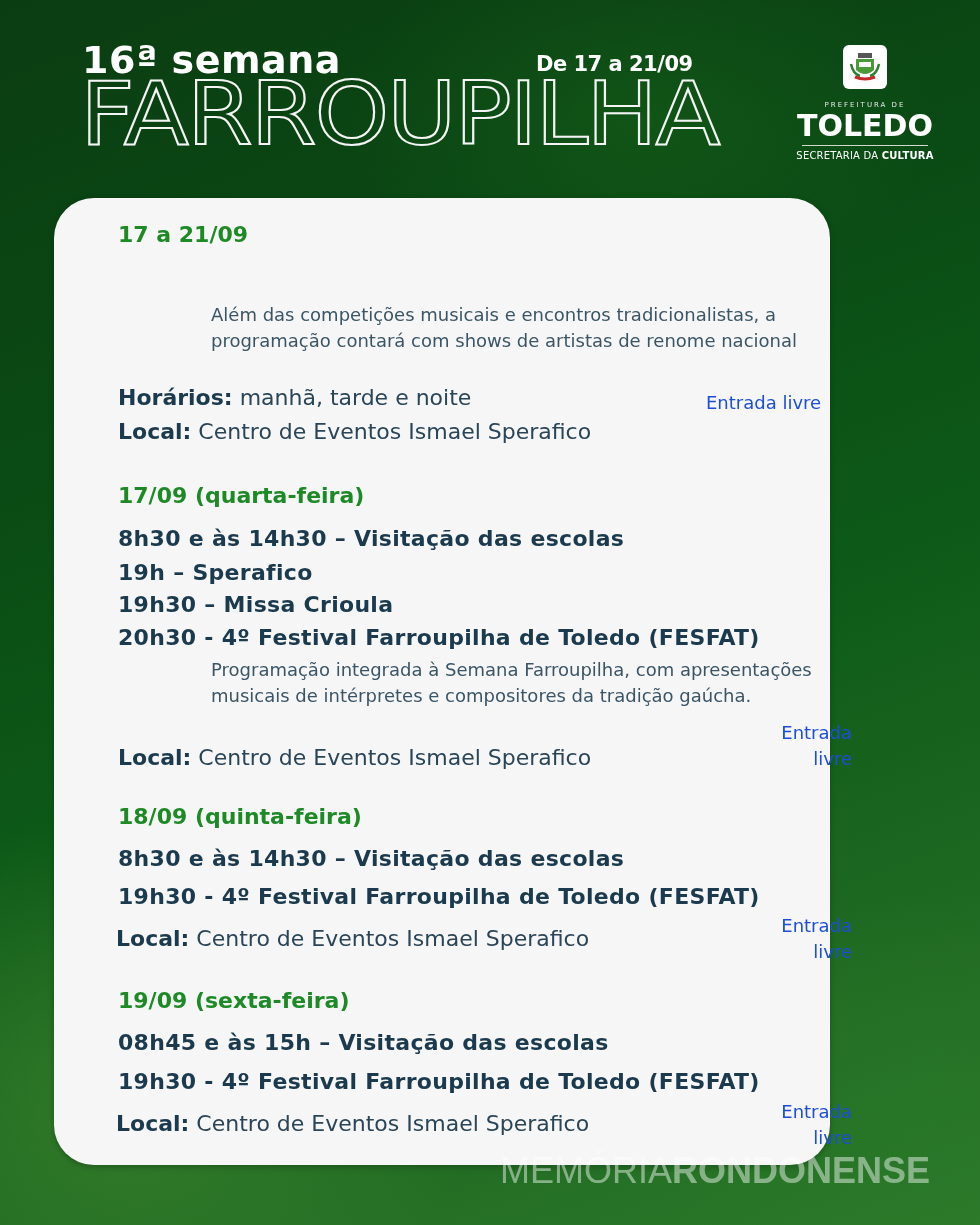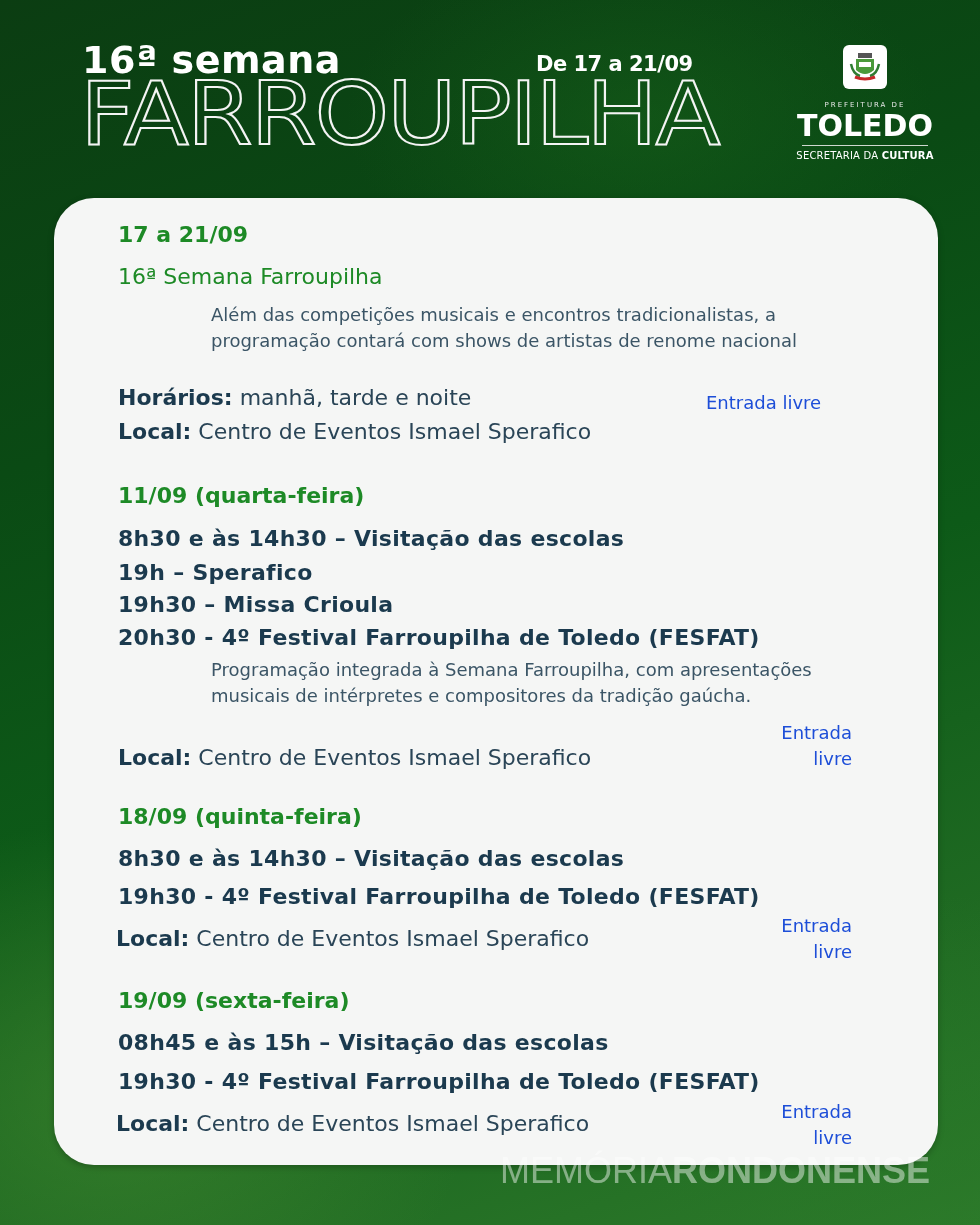--- a/index.html
+++ b/index.html
@@ -35,21 +35,21 @@
   .prefeitura { color:#e8e8e8; font-size:7px; letter-spacing:2px; margin-top:12px; }
   .toledo {
     color:#ffffff; font-family:"DejaVu Sans", sans-serif; font-weight:bold; font-size:30px;
     letter-spacing:0px; line-height:1; margin-top:2px;
   }
   .rule { width:126px; height:1px; background:#cfd8cf; margin:4px auto 4px; }
   .secretaria { color:#ffffff; font-size:10px; letter-spacing:0.2px; }
   .secretaria b { font-weight:bold; }
 
   .card {
-    position:absolute; left:54px; top:198px; width:884px; height:967px;
+    position:absolute; left:54px; top:198px; width:776px; height:967px;
     background:#f5f6f5; border-radius:40px;
     box-shadow:0 2px 6px rgba(0,0,0,0.25);
   }
   .green { color:#1d8a26; }
   .navy { color:#1b3a4e; }
   .abs { position:absolute; white-space:nowrap; }
   .h-date { font-weight:bold; font-size:22px; }
   .h-title { font-size:22px; }
   .desc { font-size:18px; line-height:26px; color:#3b5566; white-space:normal; width:640px; }
   .line-strong { font-size:22px; font-weight:bold; letter-spacing:0.3px; }
@@ -89,33 +89,32 @@
     <div class="secretaria">
       <span>SECRETARIA DA</span>
       <b>CULTURA</b>
     </div>
   </div>
 </div>
 
 <div class="card">
 
   <div class="abs green h-date" style="left:64px; top:24px;">17 a 21/09</div>
-  <div class="abs green h-title" style="left:64px; top:66px;">16ª Semana Farroupilha</div>
   <div class="abs desc" style="left:157px; top:104px;">Além das competições musicais e encontros tradicionalistas, a programação contará com shows de artistas de renome nacional</div>
   <div class="abs local" style="left:64px; top:187px;">
     <b>Horários:</b>
     <span>manhã, tarde e noite</span>
   </div>
   <div class="abs entrada" style="left:652px; top:192px;">Entrada livre</div>
   <div class="abs local" style="left:64px; top:221px;">
     <b>Local:</b>
     <span>Centro de Eventos Ismael Sperafico</span>
   </div>
 
-  <div class="abs green h-date" style="left:64px; top:285px;">11/09 (quarta-feira)</div>
+  <div class="abs green h-date" style="left:64px; top:285px;">17/09 (quarta-feira)</div>
   <div class="abs navy line-strong" style="left:64px; top:328px;">8h30 e às 14h30 – Visitação das escolas</div>
   <div class="abs navy line-strong" style="left:64px; top:362px;">19h – Sperafico</div>
   <div class="abs navy line-strong" style="left:64px; top:394px;">19h30 – Missa Crioula</div>
   <div class="abs navy line-strong" style="left:64px; top:427px;">20h30 - 4º Festival Farroupilha de Toledo (FESFAT)</div>
   <div class="abs desc" style="left:157px; top:459px;">Programação integrada à Semana Farroupilha, com apresentações musicais de intérpretes e compositores da tradição gaúcha.</div>
   <div class="abs entrada" style="left:690px; top:522px; width:108px;">
     <div>Entrada</div>
     <div>livre</div>
   </div>
   <div class="abs local" style="left:64px; top:547px;">

